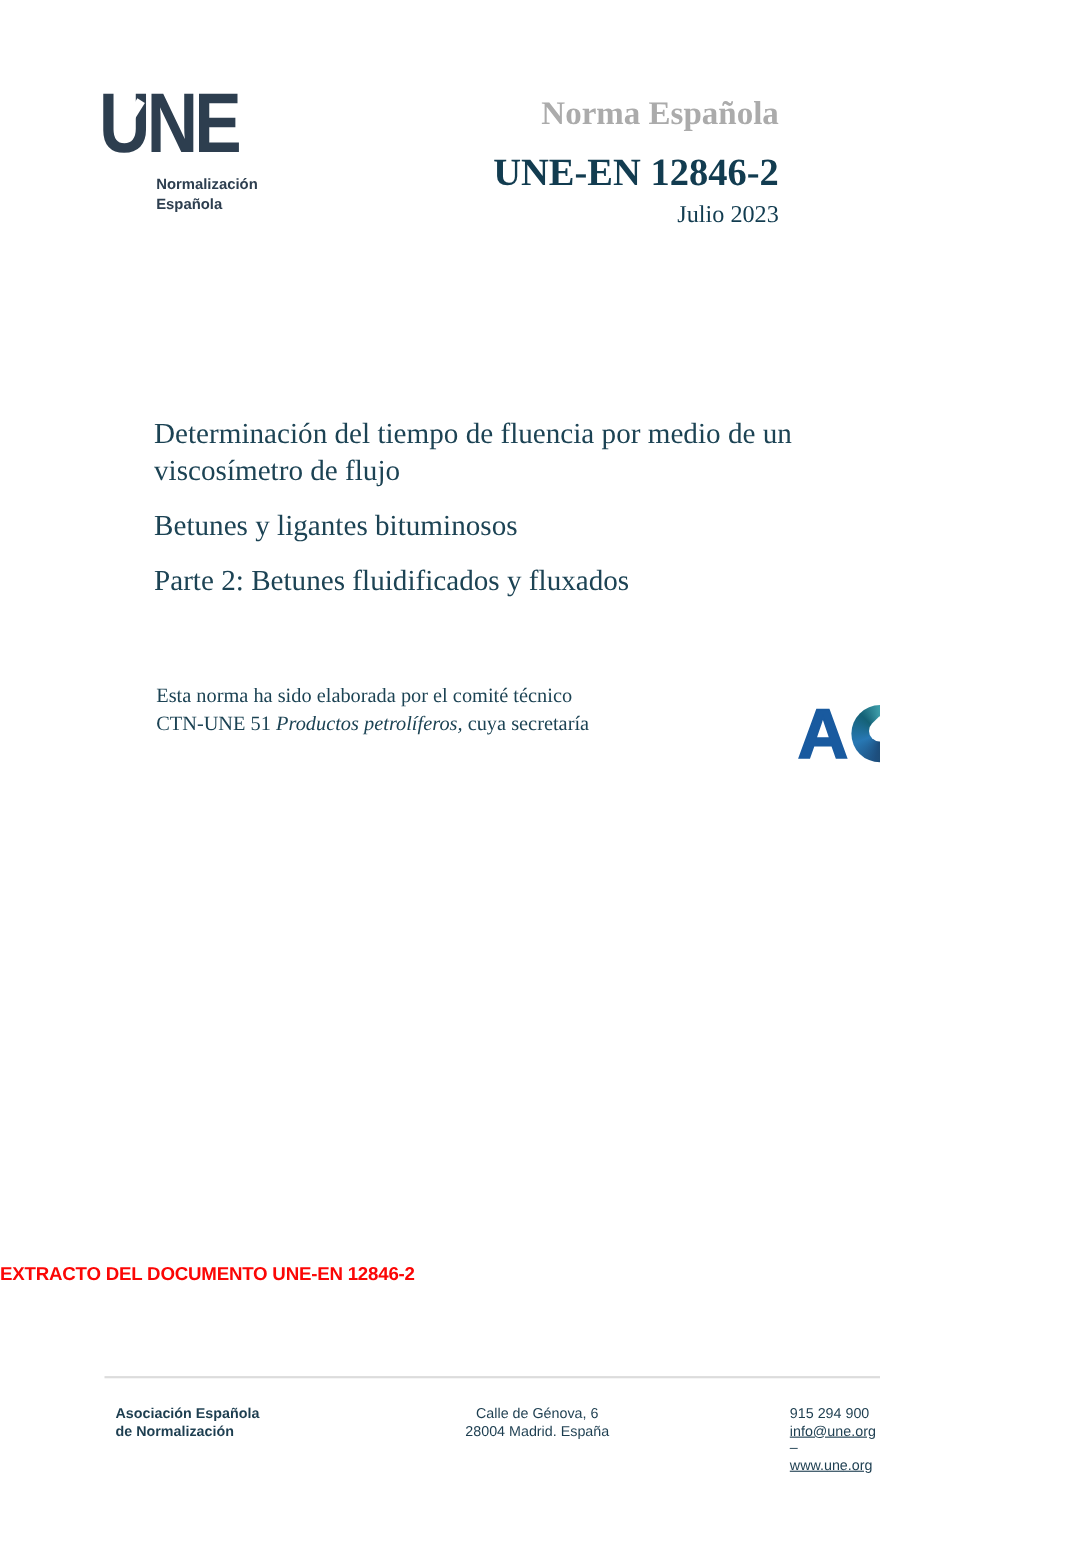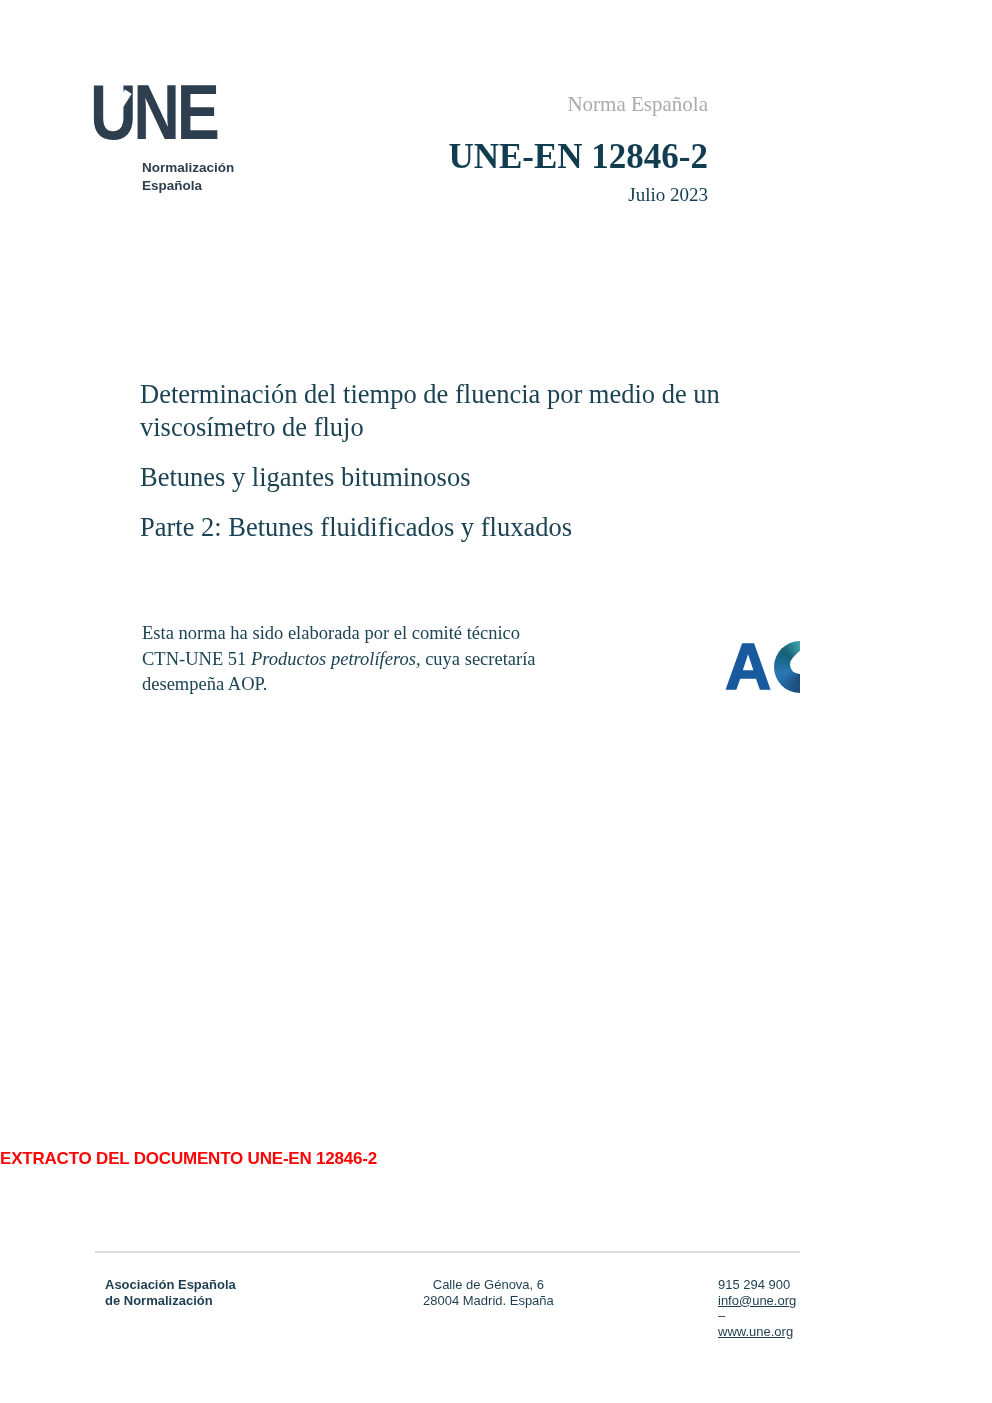--- a/index.html
+++ b/index.html
@@ -21,29 +21,29 @@
   }
   .une-tagline {
     position:absolute; left:142px; top:159px;
     font-size:13.5px; font-weight:bold; color:#2d3e4f; line-height:17.5px;
   }
 
   
   .header-right { position:absolute; right:92px; top:88px; text-align:right; }
   .header-kicker {
     font-family:"Liberation Serif","DejaVu Serif",serif;
-    font-weight:normal; font-size:21px; color:#ababab; line-height:32px;
+    font-weight:bold; font-size:30px; color:#ababab; line-height:32px;
   }
   .header-code {
     font-family:"Liberation Serif","DejaVu Serif",serif;
     font-weight:bold; font-size:35px; color:#123c50; line-height:38px; margin-top:18px;
   }
   .header-date {
     font-family:"Liberation Serif","DejaVu Serif",serif;
-    font-size:19px; color:#123c50; line-height:22px; margin-top:8px;
+    font-size:22px; color:#123c50; line-height:22px; margin-top:8px;
   }
 
   
   .title-block {
     position:absolute; left:140px; top:378px; width:720px;
     color:#1c4354; font-family:"Liberation Serif","DejaVu Serif",serif;
     font-size:26.5px; line-height:33px;
   }
   .title-para + .title-para { margin-top:17px; }
 
@@ -109,21 +109,20 @@
       <div>Determinación del tiempo de fluencia por medio de un</div>
       <div>viscosímetro de flujo</div>
     </div>
     <div class="title-para">Betunes y ligantes bituminosos</div>
     <div class="title-para">Parte 2: Betunes fluidificados y fluxados</div>
   </div>
 
   <div class="committee">
     <div>Esta norma ha sido elaborada por el comité técnico</div>
     <div><span>CTN-UNE 51 </span><span class="it">Productos petrolíferos,</span><span> cuya secretaría</span></div>
-    <div>desempeña AOP.</div>
   </div>
 
   <div class="aop-logo">
     <span class="aop-letter">A</span>
     <span class="aop-o">
         <span class="aop-drop"></span>
       </span>
     <span class="aop-letter">P</span>
   </div>
 

